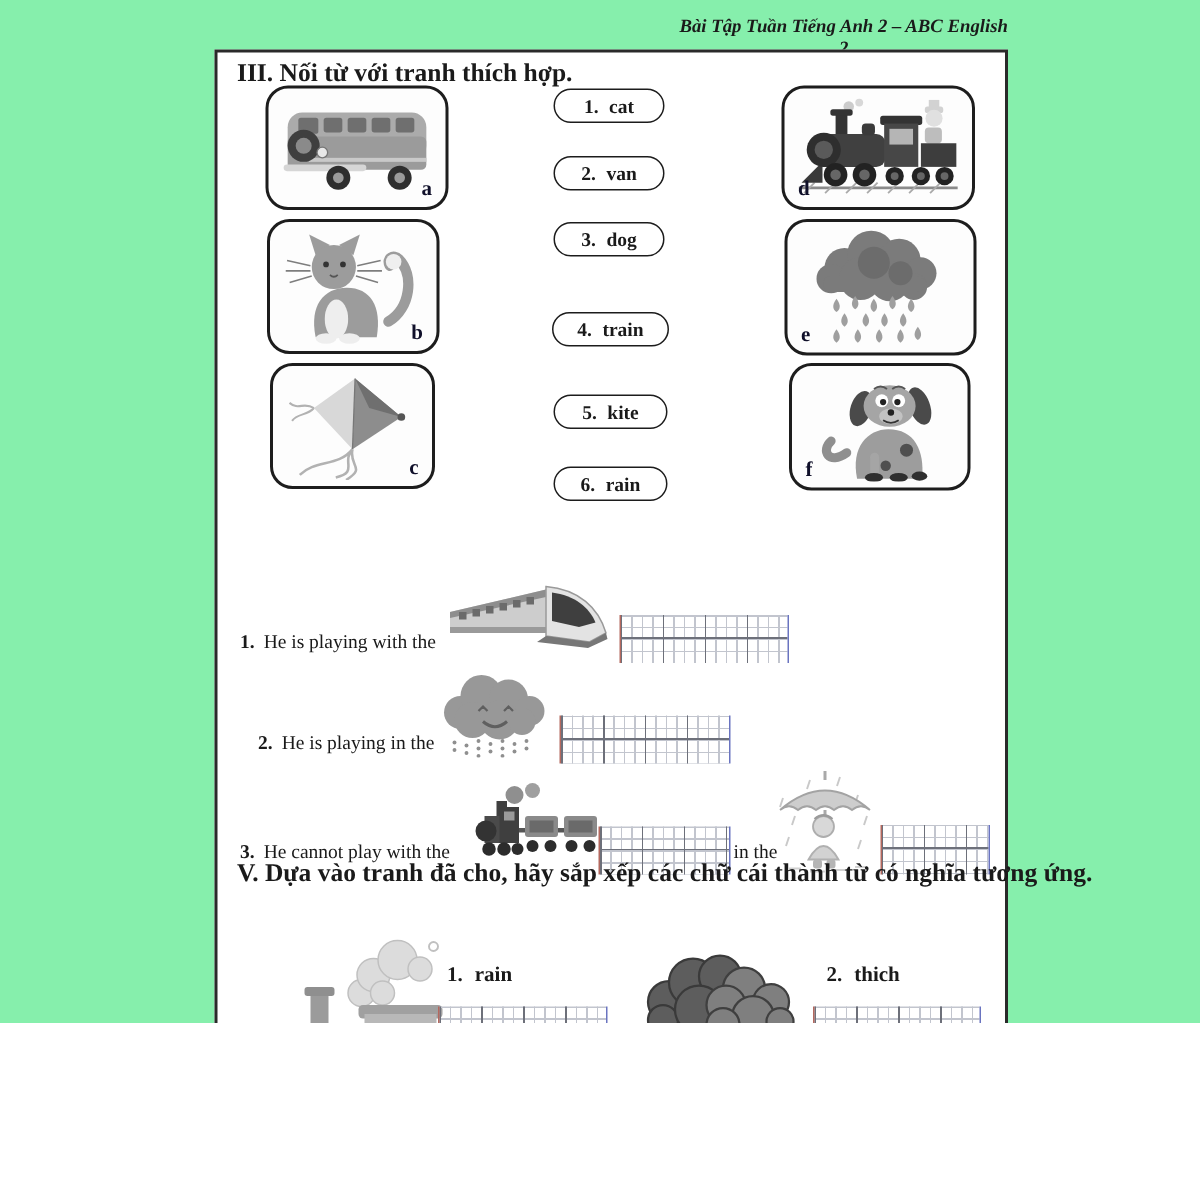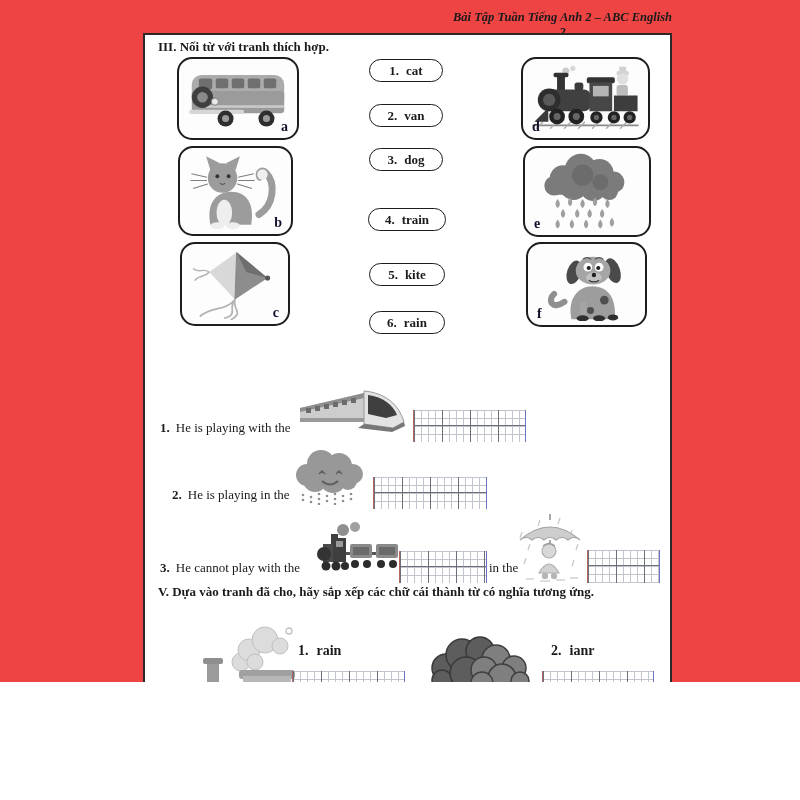--- a/index.html
+++ b/index.html
@@ -1,21 +1,21 @@
 <!DOCTYPE html>
 <html><head>
 <meta charset="utf-8">
 <style>
   html,body{margin:0;padding:0;background:#fff;}
-  .page{position:relative;width:800px;height:682px;background:#ef4444;overflow:hidden;
+  .page{position:relative;width:800px;height:682px;background:#86efac;overflow:hidden;
         font-family:"Liberation Serif","DejaVu Serif",serif;color:#1a1a1a;}
   .abs{position:absolute;}
   .hdr{font-size:12.5px;font-weight:bold;font-style:italic;text-align:center;}
   .frame{border:2px solid #2a2a2a;box-sizing:border-box;background:#fff;}
-  .sec-title{font-size:13px;font-weight:bold;white-space:nowrap;}
+  .sec-title{font-size:17px;font-weight:bold;white-space:nowrap;}
   .picbox{border:2.5px solid #1d1d1d;border-radius:15px;box-sizing:border-box;background:#fdfdfd;
           display:flex;align-items:center;justify-content:center;}
   .pic-label{position:absolute;bottom:3px;font-size:14px;font-weight:bold;color:#10102a;}
   .pl-r{right:9px;} .pl-l{left:9px;}
   .pill{border:1.6px solid #1c1c1c;border-radius:12px;box-sizing:border-box;height:23px;
         display:flex;align-items:center;justify-content:center;gap:7px;
         font-size:13px;font-weight:bold;background:#fff;}
   .sent{font-size:13px;white-space:nowrap;}
   .sent b{margin-right:6px;}
   .vlabel{font-size:14px;font-weight:bold;white-space:nowrap;}
@@ -313,21 +313,21 @@
     <line x1="34" y1="28" x2="34" y2="42" stroke="#a9a9a9" stroke-width="2"></line>
     <circle cx="33" cy="39" r="7" fill="#d8d8d8" stroke="#adadad" stroke-width="1.2"></circle>
     <path d="M27 34 q6 -5 12 0" stroke="#9b9b9b" stroke-width="1.5" fill="none"></path>
     <path d="M23 61 Q33 43 43 61 Z" fill="#d2d2d2" stroke="#b0b0b0" stroke-width="1.2"></path>
     <rect x="26" y="61" width="6" height="6" rx="2" fill="#b5b5b5"></rect>
     <rect x="35" y="61" width="6" height="6" rx="2" fill="#b5b5b5"></rect>
     <path d="M10 67 h8 M24 69 h10 M40 68 h9 M54 66 h8" stroke="#d2d2d2" stroke-width="1.4"></path>
   </svg>
   <div class="wg" style="left:587px;top:550px;width:73px;height:33px;"></div>
 
-  <div class="abs sec-title" style="left:158px;top:584px;">V. Dựa vào tranh đã cho, hãy sắp xếp các chữ cái thành từ có nghĩa tương ứng.</div>
+  <div class="abs sec-title" style="left:158px;top:572px;">V. Dựa vào tranh đã cho, hãy sắp xếp các chữ cái thành từ có nghĩa tương ứng.</div>
 
   <svg class="abs" style="left:183px;top:626px;" width="118" height="132" viewBox="0 0 118 132">
     <g fill="#dcdcdc" stroke="#c0c0c0" stroke-width="1">
       <circle cx="58" cy="36" r="9"></circle>
         <circle cx="66" cy="24" r="11"></circle>
         <circle cx="82" cy="14" r="13"></circle>
       <circle cx="97" cy="20" r="8"></circle>
         <circle cx="72" cy="36" r="8"></circle>
     </g>
     <circle cx="106" cy="5" r="3" fill="none" stroke="#c0c0c0" stroke-width="1.3"></circle>
@@ -407,19 +407,19 @@
         <use href="#dropV" x="46" y="105"></use>
         <use href="#dropV" x="58" y="101"></use>
       <use href="#dropV" x="70" y="105"></use>
         <use href="#dropV" x="82" y="101"></use>
       <use href="#dropV" x="44" y="114"></use>
         <use href="#dropV" x="62" y="113"></use>
     </g>
   </svg>
 
   <div class="abs vlabel" style="left:551px;top:643px;">
-    <b>2.</b><span>ianr</span>
+    <b>2.</b><span>thich</span>
   </div>
   <div class="wg" style="left:542px;top:671px;width:112px;height:33px;"></div>
 
   <div class="abs ftr" style="left:143px;top:770px;width:529px;">4</div>
 
 </div>
 
 </body></html>

